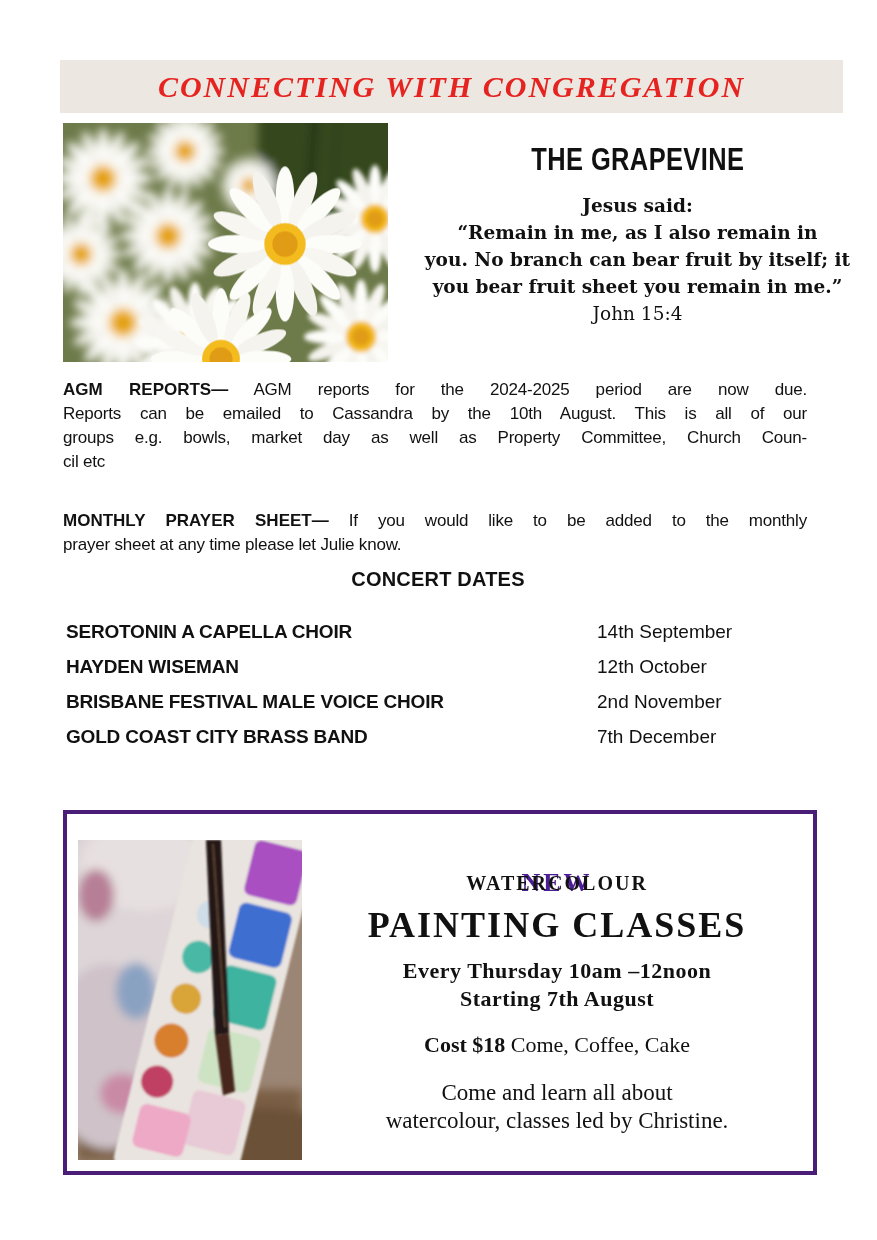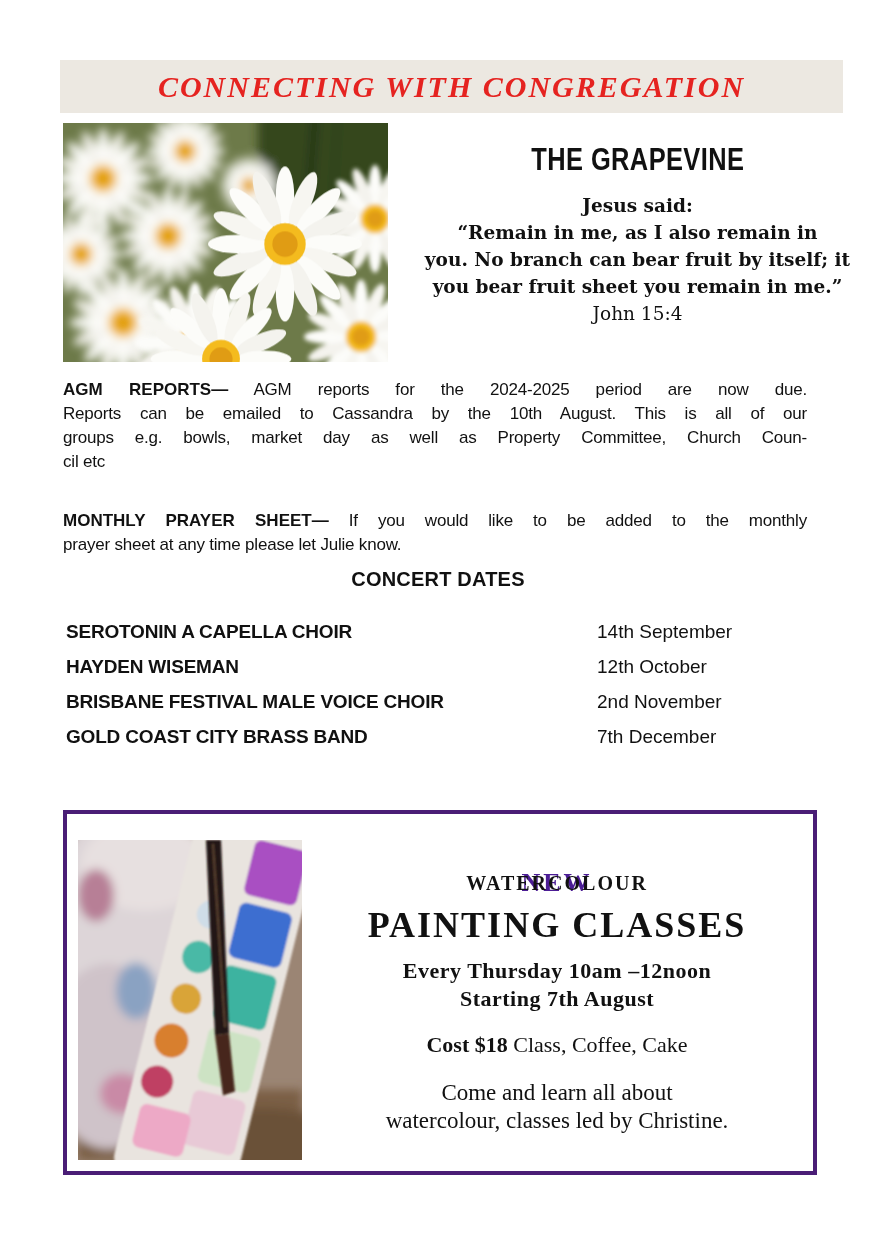--- a/index.html
+++ b/index.html
@@ -227,19 +227,19 @@
         </g>
       </svg>
     </div>
 
     <div class="classes-content">
       <div class="cl-line cl-new">NEW</div>
       <div class="cl-line cl-t1">WATERCOLOUR</div>
       <div class="cl-line cl-t2">PAINTING CLASSES</div>
       <div class="cl-line cl-s1">Every Thursday 10am –12noon</div>
       <div class="cl-line cl-s2">Starting 7th August</div>
-      <div class="cl-line cl-cost"><b>Cost $18</b><span> Class, Coffee, Cake</span></div>
+      <div class="cl-line cl-cost"><b>Cost $18</b><span> Come, Coffee, Cake</span></div>
       <div class="cl-line cl-d2">watercolour, classes led by Christine.</div>
       <div class="cl-line cl-d1">Come and learn all about</div>
     </div>
   </div>
 
 </div>
 
 </body></html>

